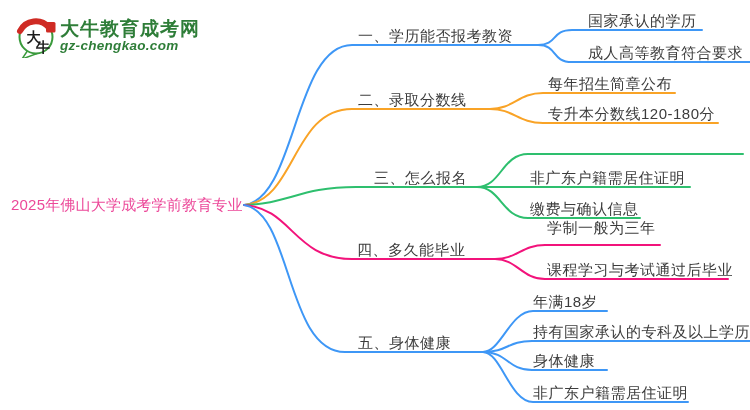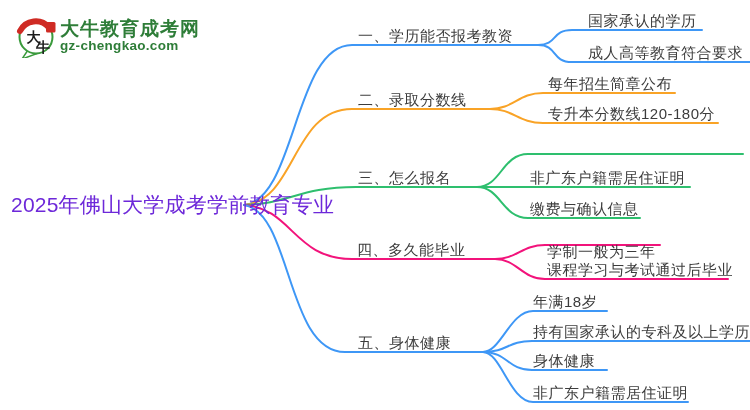--- a/index.html
+++ b/index.html
@@ -7,32 +7,32 @@
     width:750px;height:410px;overflow:hidden;background:#ffffff;
     font-family:"Liberation Sans","DejaVu Sans",sans-serif;
   }
   .stage{position:relative;width:750px;height:410px;background:#fff;}
   .map-svg{position:absolute;left:0;top:0;}
   .node{
     position:absolute;color:#3c3c3c;font-size:15px;line-height:19px;
     white-space:nowrap;letter-spacing:0.5px;text-align:center;
   }
   .root-node{
-    position:absolute;left:11px;top:195px;font-size:21px;line-height:20px;
-    color:#6d28d9;white-space:nowrap;letter-spacing:0.2px;
+    position:absolute;left:11px;top:195px;font-size:15px;line-height:20px;
+    color:#ec4899;white-space:nowrap;letter-spacing:0.2px;
   }
   .logo{position:absolute;left:10px;top:8px;width:200px;height:50px;}
   .logo-mark{position:absolute;left:0;top:2px;}
   .logo-cn{
     position:absolute;left:50px;top:8px;font-size:19px;font-weight:bold;
     color:#2e7d38;letter-spacing:1px;white-space:nowrap;
   }
   .logo-domain{
     position:absolute;left:50px;top:30px;font-size:13.5px;font-weight:bold;
-    color:#2e7d38;letter-spacing:0.3px;white-space:nowrap;
+    color:#2e7d38;letter-spacing:0.3px;white-space:nowrap;font-style:italic;
   }
 </style>
 </head>
 <body>
 
 <div class="stage">
 
   <svg class="map-svg" width="750" height="410" viewBox="0 0 750 410">
     <g fill="none" stroke-width="2" stroke-linecap="round">
 
@@ -77,26 +77,26 @@
   <div class="root-node">2025年佛山大学成考学前教育专业</div>
 
   <div class="node" style="left:358px;top:26px">一、学历能否报考教资</div>
   <div class="node" style="left:588px;top:11px">国家承认的学历</div>
   <div class="node" style="left:588px;top:43px">成人高等教育符合要求</div>
 
   <div class="node" style="left:548px;top:74px">每年招生简章公布</div>
   <div class="node" style="left:358px;top:90px">二、录取分数线</div>
   <div class="node" style="left:548px;top:104px">专升本分数线120-180分</div>
 
-  <div class="node" style="left:358px;top:168px">三、怎么报名</div>
+  <div class="node" style="left:374px;top:168px">三、怎么报名</div>
   <div class="node" style="left:530px;top:168px">非广东户籍需居住证明</div>
   <div class="node" style="left:530px;top:199px">缴费与确认信息</div>
 
   <div class="node" style="left:357px;top:240px">四、多久能毕业</div>
-  <div class="node" style="left:547px;top:242px">学制一般为三年</div>
+  <div class="node" style="left:547px;top:218px">学制一般为三年</div>
   <div class="node" style="left:547px;top:260px">课程学习与考试通过后毕业</div>
 
   <div class="node" style="left:358px;top:333px">五、身体健康</div>
   <div class="node" style="left:533px;top:292px">年满18岁</div>
   <div class="node" style="left:533px;top:322px">持有国家承认的专科及以上学历</div>
   <div class="node" style="left:533px;top:351px">身体健康</div>
   <div class="node" style="left:533px;top:383px">非广东户籍需居住证明</div>
 
 </div>
 

